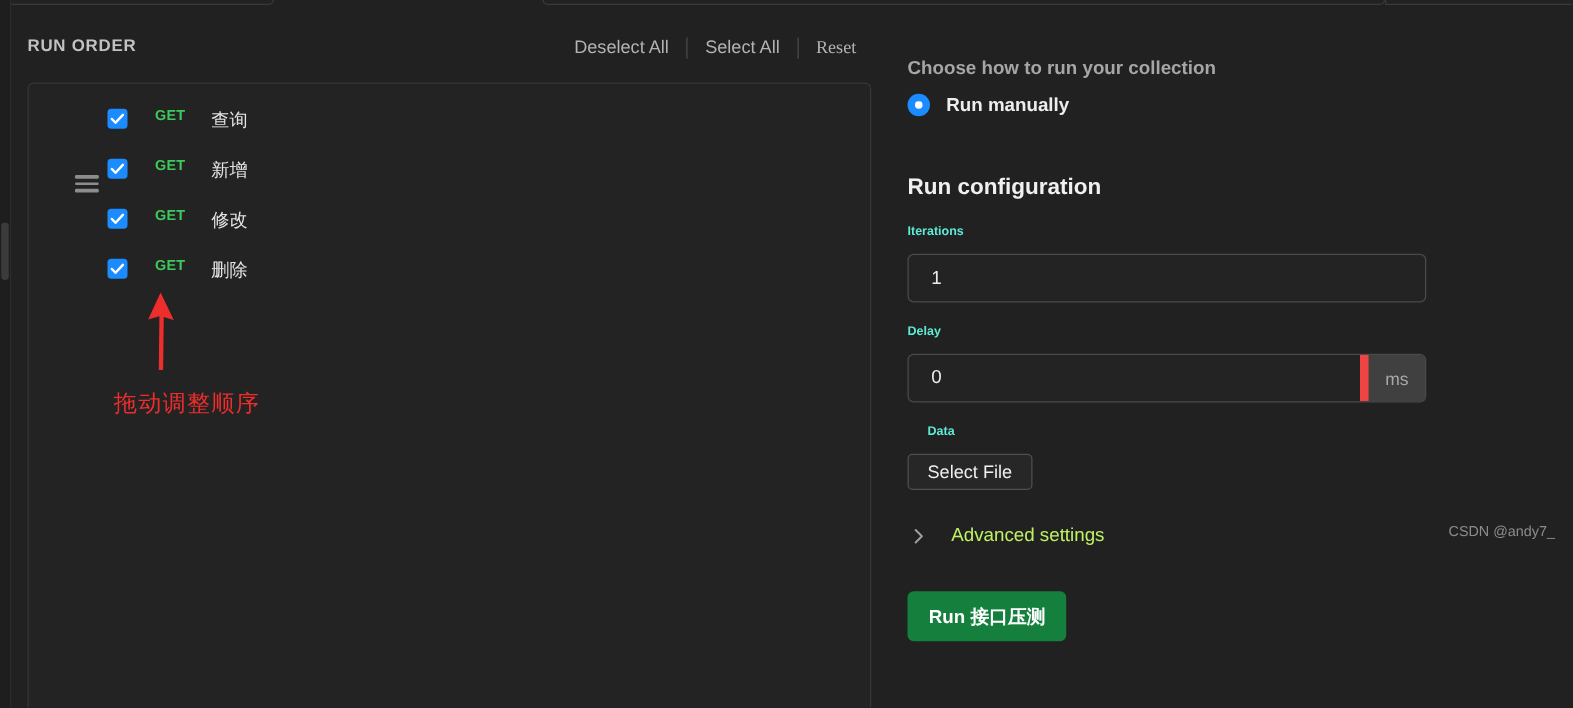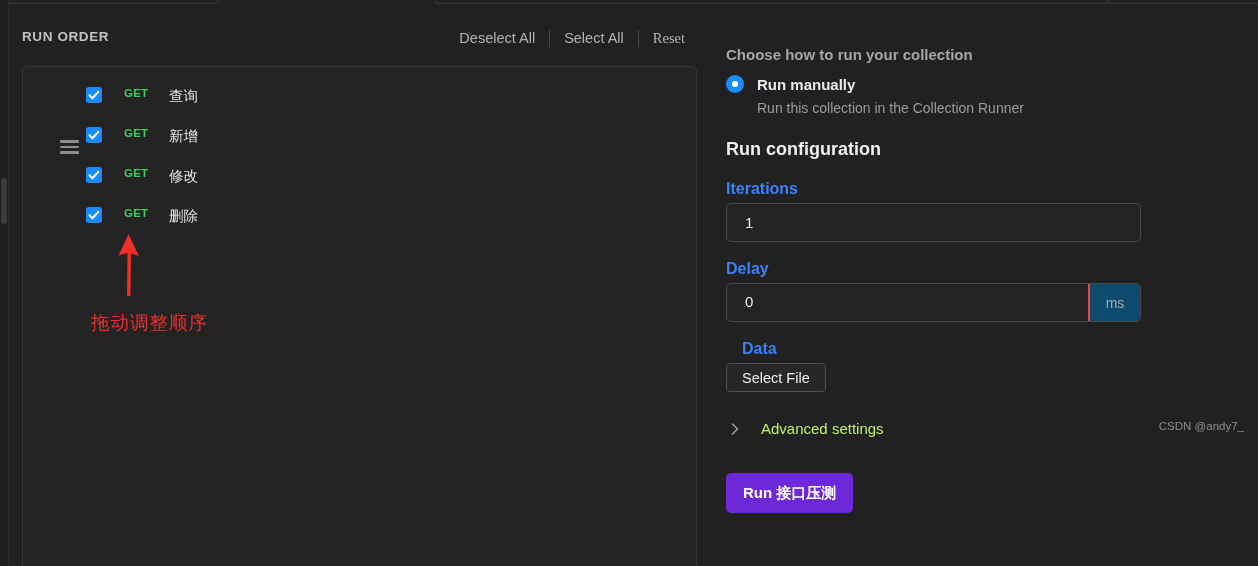--- a/index.html
+++ b/index.html
@@ -100,21 +100,21 @@
   .anno-arrow { position: absolute; left: 108px; top: 232px; }
   .anno-text {
     position: absolute; left: 91px; top: 310px;
     font-size: 18.5px; color: #ee2d2d; letter-spacing: 1px;
     white-space: nowrap;
   }
 
   
   .right-panel { position: absolute; left: 726px; top: 0; width: 532px; height: 566px; }
   .rp-label {
-    font-size: 16px; color: #3b82f6; font-weight: bold;
+    font-size: 10px; color: #5eead4; font-weight: bold;
   }
   .choose-title {
     position: absolute; left: 0; top: 46px;
     font-size: 15px; font-weight: bold; color: #a6a6a6;
   }
   .radio-row { position: absolute; left: 0; top: 75px; display: flex; align-items: center; }
   .radio {
     width: 18px; height: 18px; border-radius: 50%; background: #1a8cff;
     position: relative; flex: 0 0 auto; cursor: pointer;
   }
@@ -144,21 +144,21 @@
   .lbl-delay { position: absolute; left: 0; top: 260px; }
   .field-delay {
     position: absolute; left: 0; top: 283px; width: 415px; height: 39px;
     border: 1px solid #4a4a4a; border-radius: 5px; background: #232323;
     display: flex; align-items: stretch;
   }
   .field-delay .val {
     flex: 1; font-size: 15px; color: #eaeaea; padding: 9px 0 0 18px;
   }
   .field-delay .unit {
-    width: 52px; border-left: 2px solid #ef4444; background: #0c4a6e;
+    width: 52px; border-left: 7px solid #ef4444; background: #404040;
     border-radius: 0 4px 4px 0;
     font-size: 14px; color: #a9a9a9; display: flex;
     align-items: center; justify-content: center;
   }
   .lbl-data { position: absolute; left: 16px; top: 340px; }
   .btn-select-file {
     position: absolute; left: 0; top: 363px; height: 29px;
     padding: 0 15px; border: 1px solid #4f4f4f; border-radius: 4px;
     background: #272727; color: #efefef; font-size: 14.5px;
     display: flex; align-items: center; cursor: pointer;
@@ -166,21 +166,21 @@
   }
   .adv-row {
     position: absolute; left: 2px; top: 420px;
     display: flex; align-items: center; cursor: pointer;
   }
   .adv-chevron { width: 16px; color: #9e9e9e; display: flex; }
   .adv-label { margin-left: 17px; font-size: 15px; color: #bef264; }
   .btn-run {
     position: absolute; left: 0; top: 473px; height: 40px;
     padding: 0 17px; border: none; border-radius: 5px;
-    background: #6d28d9; color: #ffffff;
+    background: #15803d; color: #ffffff;
     font-size: 15px; font-weight: bold; cursor: pointer;
     display: flex; align-items: center;
     font-family: "Liberation Sans", sans-serif;
   }
   .watermark {
     position: absolute; right: 14px; bottom: 10px;
     font-size: 11.5px; color: #8c8c8c;
   }
 </style>
 </head>
@@ -265,21 +265,20 @@
   <div class="anno-text">拖动调整顺序</div>
 
   <div class="right-panel">
 
     <div class="choose-title">Choose how to run your collection</div>
 
     <div class="radio-row">
       <div class="radio"></div>
       <div class="radio-label">Run manually</div>
     </div>
-    <div class="radio-sub">Run this collection in the Collection Runner</div>
 
     <div class="run-config-title">Run configuration</div>
 
     <div class="rp-label lbl-iterations">Iterations</div>
     <div class="field-iterations">
       <div class="val">1</div>
     </div>
 
     <div class="rp-label lbl-delay">Delay</div>
     <div class="field-delay">

